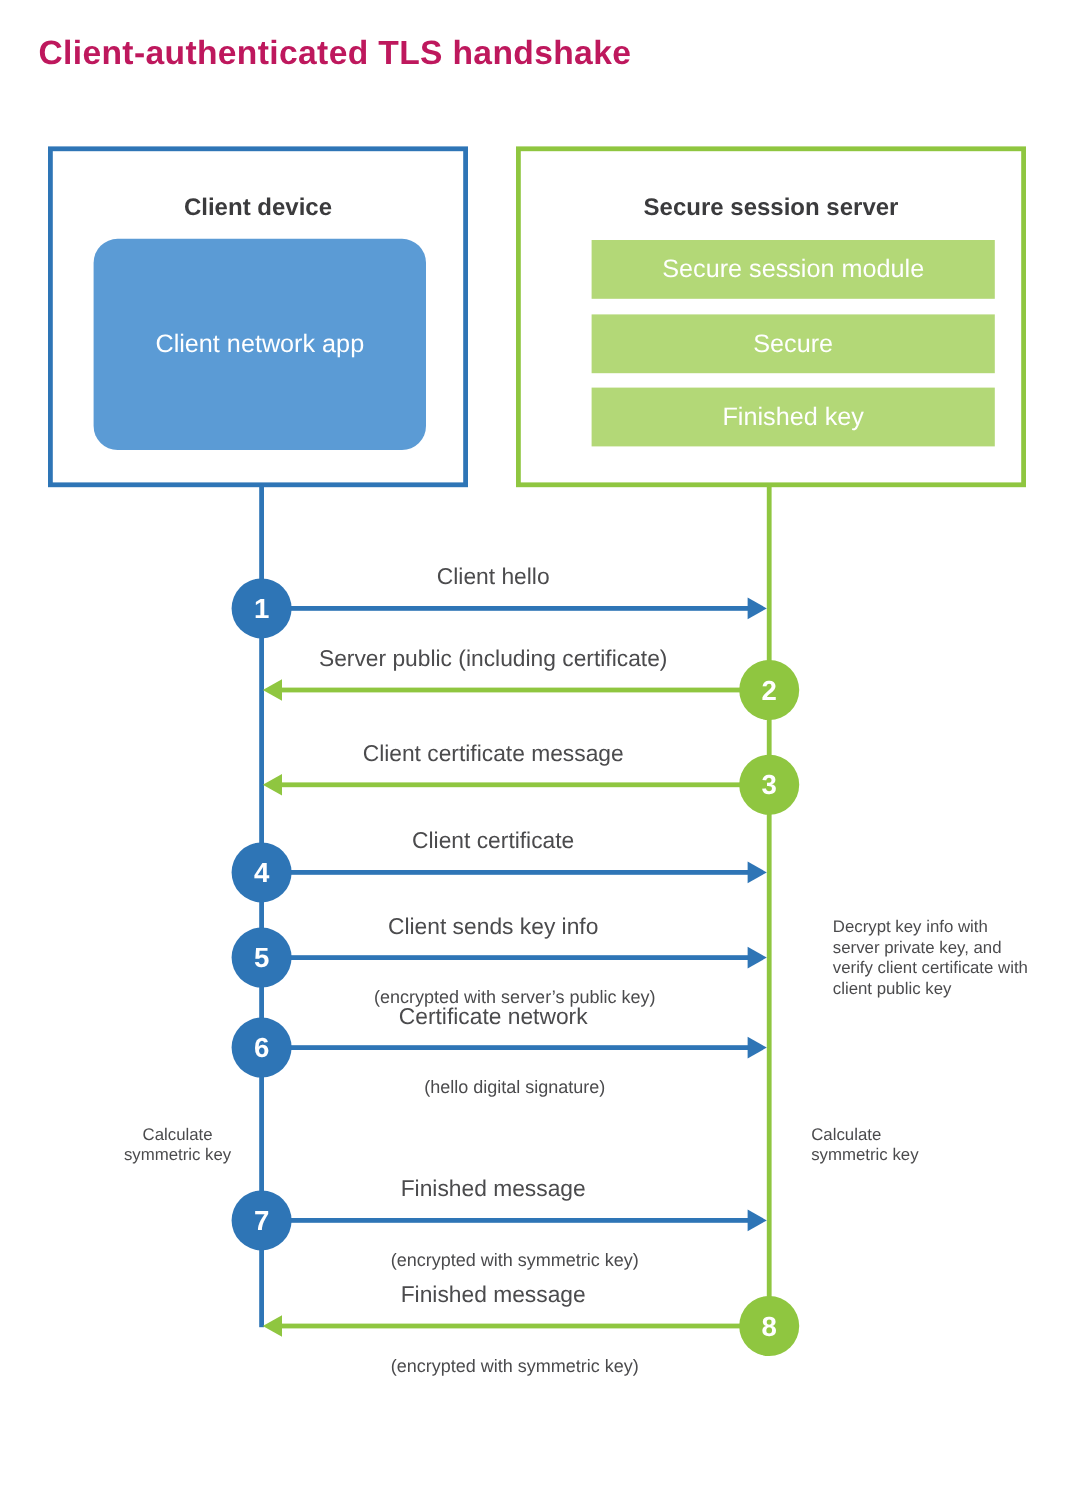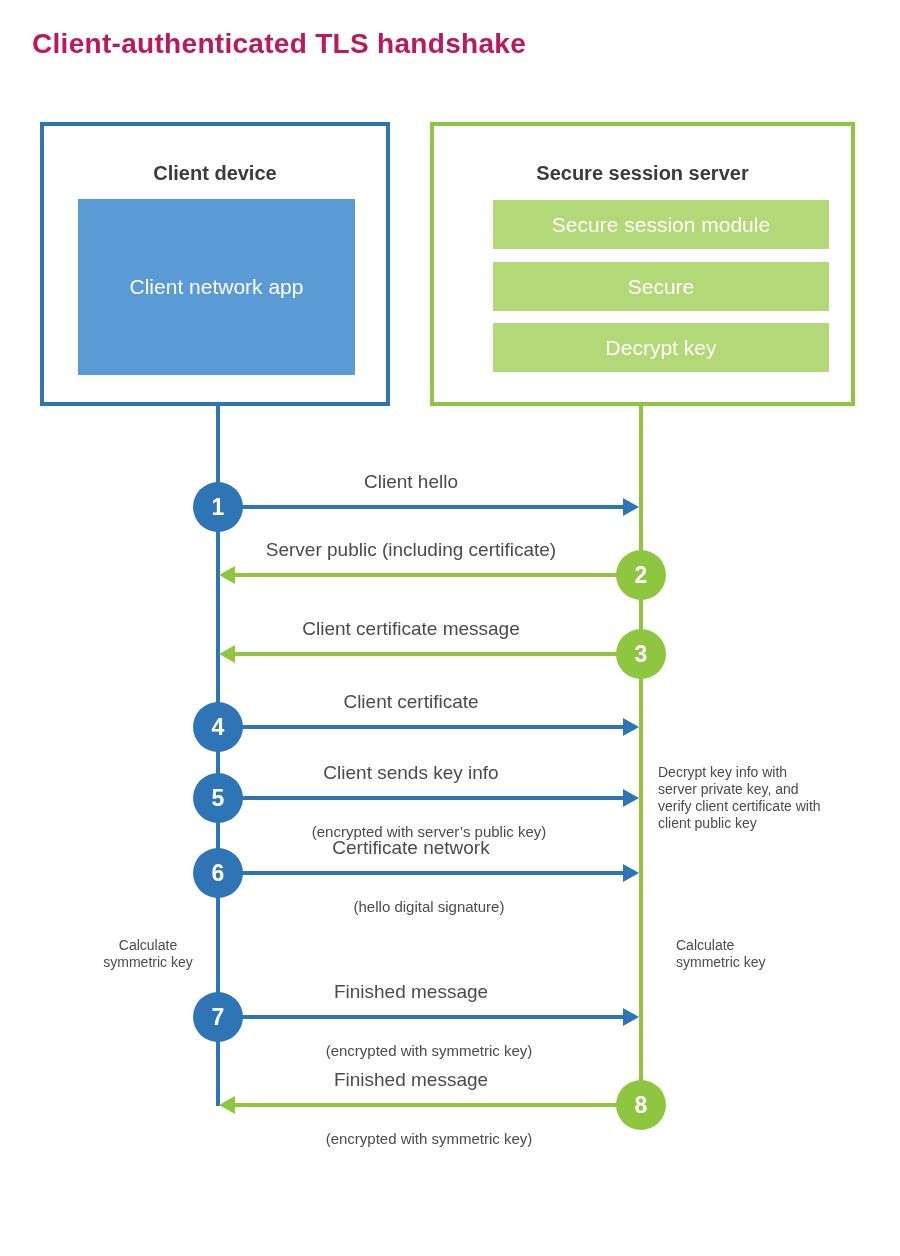--- a/index.html
+++ b/index.html
@@ -14,21 +14,21 @@
   
   .device-box{position:absolute;top:122px;height:276px;background:#fff;}
   .client-box{left:40px;width:342px;border:4px solid var(--blue);}
   .server-box{left:430px;width:417px;border:4px solid var(--green);}
   .box-header{
     margin-top:36px;text-align:center;font-size:20px;font-weight:700;color:var(--heading);
   }
   .app-box{
     position:absolute;left:34px;top:73px;width:277px;height:176px;
     background:var(--blue-fill);color:#fff;font-size:21px;line-height:1.5;
-    display:flex;align-items:center;justify-content:center;text-align:center;
+    display:flex;align-items:center;justify-content:center;text-align:center;border-radius:20px;
   }
   .app-box span{display:block;width:200px;}
   .bar{
     position:absolute;left:40px;width:336px;height:49px;background:var(--green-fill);
     color:#fff;font-size:21px;display:flex;align-items:center;justify-content:center;margin-left:19px;
   }
   .bar1{top:74px}.bar2{top:136px}.bar3{top:197px}
   
   .vline{position:absolute;top:404px;width:4px;height:702px;}
   .vline.blue{left:216px;background:var(--blue);}
@@ -52,21 +52,21 @@
   .step-label{
     position:absolute;top:-36px;left:161px;width:500px;text-align:center;
     font-size:19px;color:var(--text);
   }
   .step-sublabel{
     position:absolute;top:9px;left:179px;width:500px;text-align:center;
     font-size:15px;color:var(--text);margin-top:16px;
   }
   
   .note{position:absolute;font-size:14px;line-height:17px;color:var(--text);}
-  .note-decrypt{left:658px;top:764px;width:168px;}
+  .note-decrypt{left:694px;top:764px;width:168px;}
   .note-calc-left{left:88px;top:937px;width:120px;text-align:center;}
   .note-calc-right{left:676px;top:937px;width:120px;text-align:left;}
 </style>
 </head>
 <body>
 
 <div id="canvas">
 
   <div class="title">Client-authenticated TLS handshake</div>
 
@@ -74,21 +74,21 @@
     <div class="box-header">Client device</div>
     <div class="app-box">
       <span>Client network app</span>
     </div>
   </div>
 
   <div class="device-box server-box">
     <div class="box-header">Secure session server</div>
     <div class="bar bar1">Secure session module</div>
     <div class="bar bar2">Secure</div>
-    <div class="bar bar3">Decrypt key</div>
+    <div class="bar bar3">Finished key</div>
   </div>
 
   <div class="vline blue"></div>
   <div class="vline green"></div>
 
   <div class="step right" style="top:507px">
     <div class="step-label">Client hello</div>
     <div class="hline"></div>
     <div class="head"></div>
     <div class="circle">1</div>

